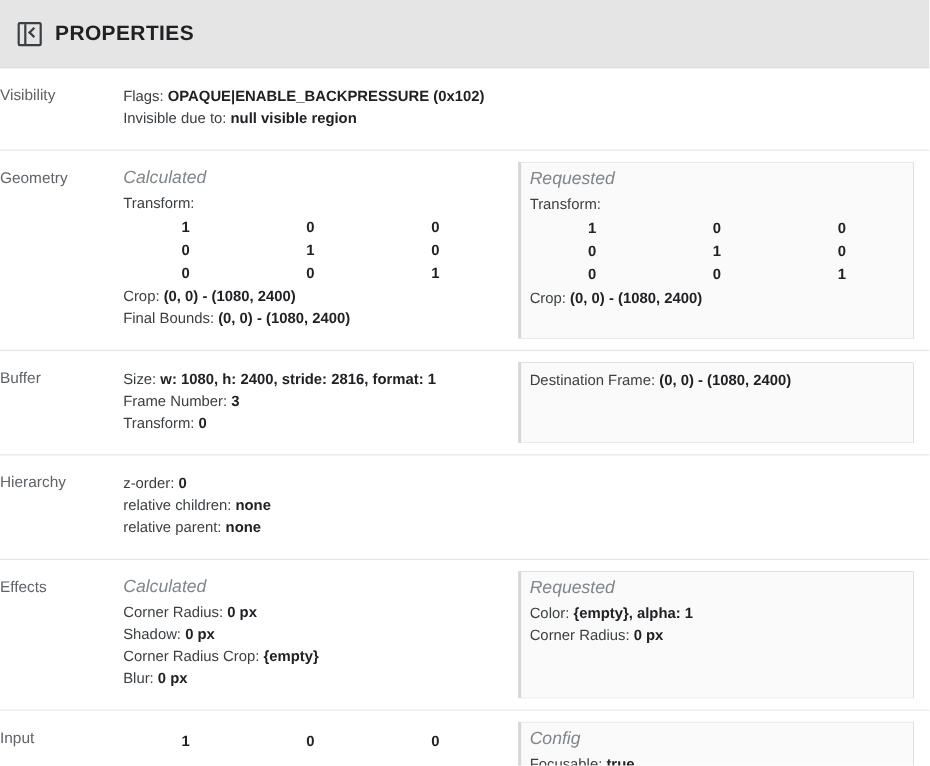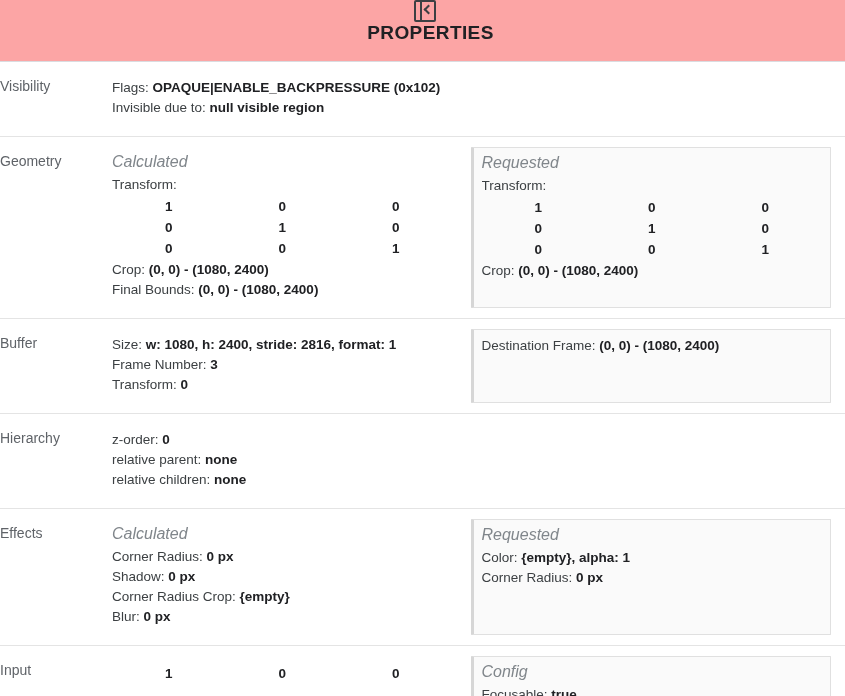--- a/index.html
+++ b/index.html
@@ -17,27 +17,26 @@
   #root {
     width: 845px;
     height: 696px;
     position: relative;
     background: #ffffff;
     box-sizing: border-box;
   }
   
   .panel-header {
     height: 62px;
-    background: #fca5a5;
+    background: #e5e5e5;
     border-bottom: 1px solid #dadce0;
     display: flex;
     align-items: center;
     padding-left: 16px;
     box-sizing: border-box;
-    flex-direction: column;
   }
   .collapse-icon {
     width: 22px;
     height: 22px;
     border: 2px solid #3c4043;
     border-radius: 2px;
     position: relative;
     box-sizing: border-box;
     margin-right: 12px;
     flex: none;
@@ -256,27 +255,27 @@
 
     <div class="section">
       <div class="section-label">Hierarchy</div>
       <div class="section-body">
         <div class="col plain">
           <div class="line">
             <span class="k">z-order: </span>
             <span class="v">0</span>
           </div>
           <div class="line">
+            <span class="k">relative children: </span>
+            <span class="v">none</span>
+          </div>
+          <div class="line">
             <span class="k">relative parent: </span>
             <span class="v">none</span>
           </div>
-          <div class="line">
-            <span class="k">relative children: </span>
-            <span class="v">none</span>
-          </div>
         </div>
       </div>
     </div>
 
     <div class="section">
       <div class="section-label">Effects</div>
       <div class="section-body">
         <div class="col plain">
           <div class="sub-label">Calculated</div>
           <div class="line">

